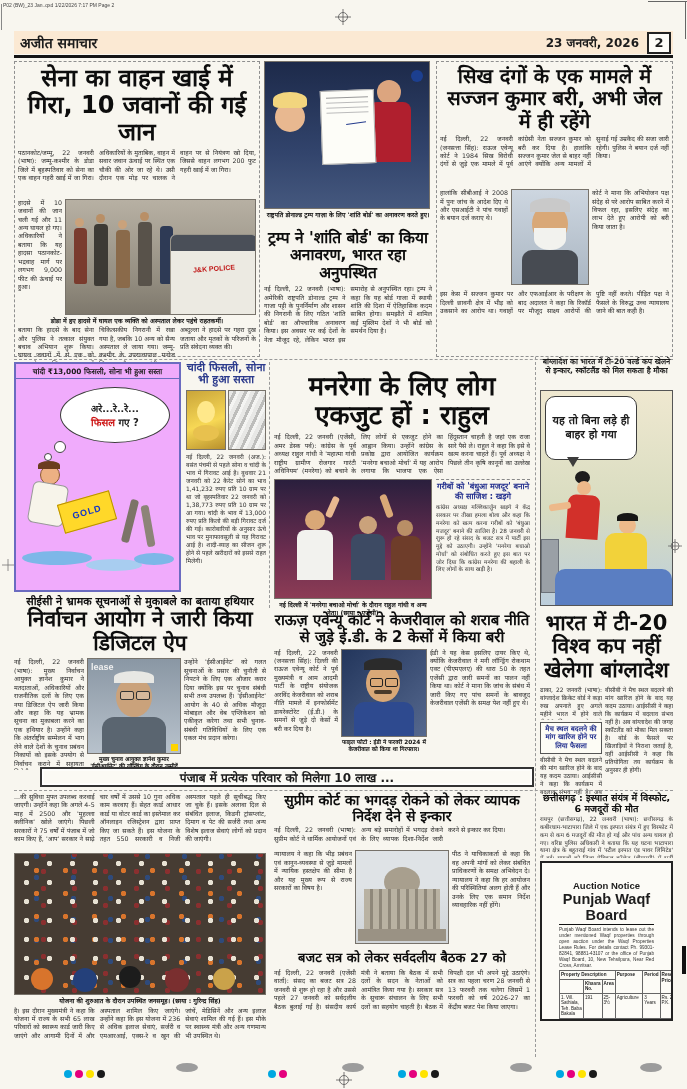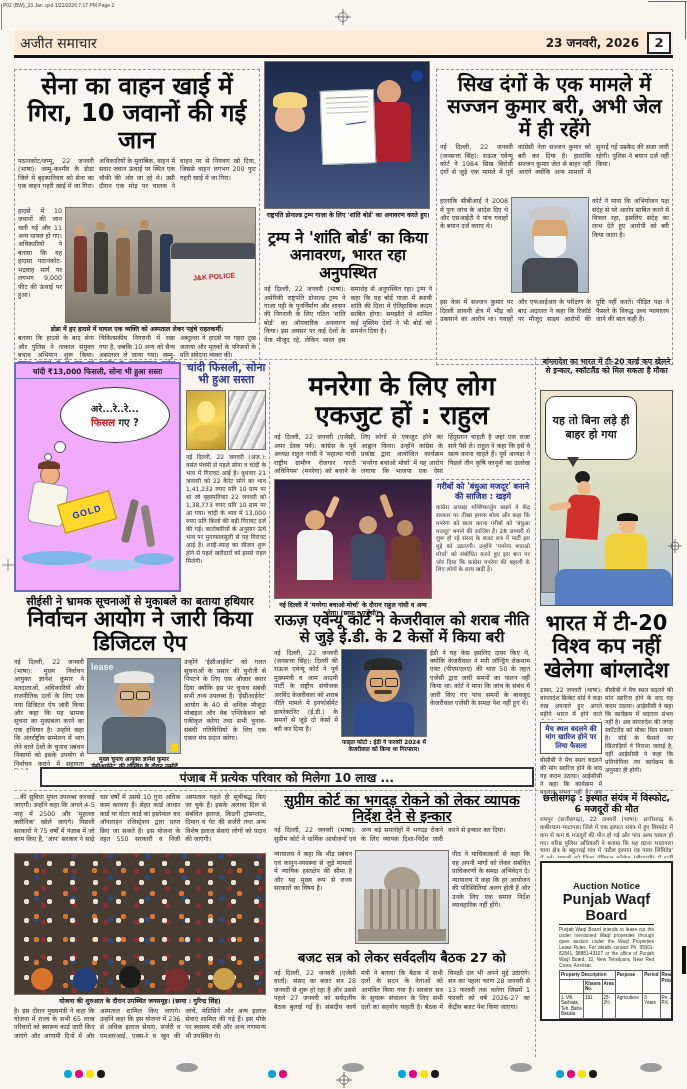--- a/index.html
+++ b/index.html
@@ -1,19 +1,19 @@
 <!DOCTYPE html>
 <html><head>
 <meta charset="utf-8">
 <style>
   html,body{margin:0;padding:0;background:#e9e7e0;}
   .page{position:relative;width:687px;height:1089px;background:#f8f6ef;overflow:hidden;
         font-family:"DejaVu Sans",sans-serif;color:#1c1c1c;margin:0 auto;}
   .abs{position:absolute;}
-  .dashedbox{border:1px dashed #8f8f8f;margin-top:8px;}
+  .dashedbox{border:1px dashed #8f8f8f;}
   .hl{font-weight:bold;text-align:center;color:#0d0d0d;line-height:1.12;}
   .body{font-size:6.3px;line-height:1.34;text-align:justify;color:#2c2c2c;overflow:hidden;}
   .cols3{column-count:3;column-gap:5px;}
   .cols2{column-count:2;column-gap:5px;}
   .cap{font-weight:bold;font-size:6.3px;text-align:center;line-height:1.2;color:#111;overflow:hidden;}
   .photo{position:relative;overflow:hidden;border:1px solid #77726a;}
   .vdash{border-left:1px dashed #999;width:0;}
   .hdash{border-top:1px dashed #999;height:0;}
   
   .masthead-bar{background:#fbe9d3;display:flex;align-items:center;}
@@ -45,21 +45,21 @@
         <circle cx="8" cy="8" r="4.5" fill="none" stroke="#555" stroke-width="0.8"></circle>
         <line x1="8" y1="0" x2="8" y2="16" stroke="#555" stroke-width="0.8"></line>
         <line x1="0" y1="8" x2="16" y2="8" stroke="#555" stroke-width="0.8"></line>
       </svg>
   </div>
   <div class="abs" style="left:648px;top:1px;width:39px;height:1px;background:#666;"></div>
   <div class="abs" style="left:685px;top:1px;width:1px;height:38px;background:#666;"></div>
   <div class="abs" style="left:1px;top:4px;width:1px;height:26px;background:#888;"></div>
 
   <div class="abs masthead-bar" style="left:14px;top:31px;width:659px;height:23px;">
-    <div style="font-size:14px;font-weight:normal;padding-left:6px;flex:1;">अजीत समाचार</div>
+    <div style="font-size:14px;font-weight:bold;padding-left:6px;flex:1;">अजीत समाचार</div>
     <div style="font-size:12px;font-weight:bold;margin-right:8px;">23 जनवरी, 2026</div>
     <div class="pagebox" style="margin-right:2px;">2</div>
   </div>
   <div class="abs" style="left:14px;top:55px;width:659px;height:3px;background:#151515;"></div>
 
   <div class="abs dashedbox" style="left:14px;top:61px;width:246px;height:296px;padding:3px;box-sizing:border-box;">
     <div class="hl" style="font-size:24px;">सेना का वाहन खाई में गिरा, 10 जवानों की गई जान</div>
     <div class="body cols3" style="height:48px;margin-top:3px;">पठानकोट/जम्मू, 22 जनवरी (भाषा): जम्मू-कश्मीर के डोडा जिले में बृहस्पतिवार को सेना का एक वाहन गहरी खाई में जा गिरा। अधिकारियों के मुताबिक, वाहन में सवार जवान ऊंचाई पर स्थित एक चौकी की ओर जा रहे थे। उसी दौरान एक मोड़ पर चालक ने वाहन पर से नियंत्रण खो दिया, जिससे वाहन लगभग 200 फुट गहरी खाई में जा गिरा।</div>
     <div style="display:flex;gap:3px;height:116px;margin-top:2px;">
       <div class="body" style="width:44px;height:116px;">हादसे में 10 जवानों की जान चली गई और 11 अन्य घायल हो गए। अधिकारियों ने बताया कि यह हादसा पठानकोट-भद्रवाह मार्ग पर लगभग 9,000 फीट की ऊंचाई पर हुआ।</div>
@@ -269,21 +269,21 @@
       <div class="head" style="left:58px;bottom:2px;width:24px;height:24px;background:#24407a;"></div>
       <div class="head" style="left:104px;bottom:6px;width:22px;height:22px;background:#1c1c1c;"></div>
       <div class="head" style="left:150px;bottom:2px;width:24px;height:24px;background:#7a2f2f;"></div>
       <div class="head" style="left:198px;bottom:4px;width:22px;height:22px;background:#caa24a;"></div>
     </div>
     <div class="cap" style="margin-top:2px;">योजना की शुरुआत के दौरान उपस्थित जनसमूह। (छाया : गुरिन्द्र सिंह)</div>
     <div class="body cols3" style="height:70px;margin-top:2px;">है। इस दौरान मुख्यमंत्री ने कहा कि योजना में राज्य के सभी 65 लाख परिवारों को स्वास्थ्य कार्ड जारी किए जाएंगे और आगामी दिनों में और अस्पताल शामिल किए जाएंगे। उन्होंने कहा कि इस योजना में 236 से अधिक इलाज सेवाएं, सर्जरी व एमआरआई, एक्स-रे व खून की जांचें, मेडिसिनें और अन्य इलाज सेवाएं शामिल की गई हैं। इस मौके पर स्वास्थ्य मंत्री और अन्य गणमान्य भी उपस्थित थे।</div>
   </div>
 
   <div class="abs" style="left:274px;top:793px;width:256px;height:266px;">
-    <div class="hl" style="font-size:14px;text-decoration:underline;">सुप्रीम कोर्ट का भगदड़ रोकने को लेकर व्यापक निर्देश देने से इन्कार</div>
+    <div class="hl" style="font-size:14px;">सुप्रीम कोर्ट का भगदड़ रोकने को लेकर व्यापक निर्देश देने से इन्कार</div>
     <div class="body cols3" style="height:22px;margin-top:2px;">नई दिल्ली, 22 जनवरी (भाषा): सुप्रीम कोर्ट ने धार्मिक आयोजनों एवं अन्य बड़े समारोहों में भगदड़ रोकने के लिए व्यापक दिशा-निर्देश जारी करने से इन्कार कर दिया।</div>
     <div style="display:flex;gap:3px;height:96px;margin-top:2px;">
       <div class="body" style="flex:1;">न्यायालय ने कहा कि भीड़ प्रबंधन एवं कानून-व्यवस्था से जुड़े मामलों में न्यायिक हस्तक्षेप की सीमा है और यह मुख्य रूप से राज्य सरकारों का विषय है।</div>
       <div class="photo" style="width:92px;height:92px;background:linear-gradient(180deg,#dfe3e6 40%,#cfd3d6);">
         <div class="head" style="left:28px;top:16px;width:36px;height:30px;background:#a89f8e;"></div>
         <div class="abs" style="left:8px;top:38px;width:76px;height:40px;background:repeating-linear-gradient(90deg,#b9b2a2 0 6px,#8f887a 6px 9px);"></div>
         <div class="abs" style="left:2px;top:78px;width:88px;height:12px;background:#9a9284;"></div>
       </div>
       <div class="body" style="flex:1;">पीठ ने याचिकाकर्ता से कहा कि वह अपनी मांगों को लेकर संबंधित प्राधिकरणों के समक्ष अभिवेदन दे। न्यायालय ने कहा कि हर आयोजन की परिस्थितियां अलग होती हैं और उनके लिए एक समान निर्देश व्यावहारिक नहीं होंगे।</div>
     </div>

